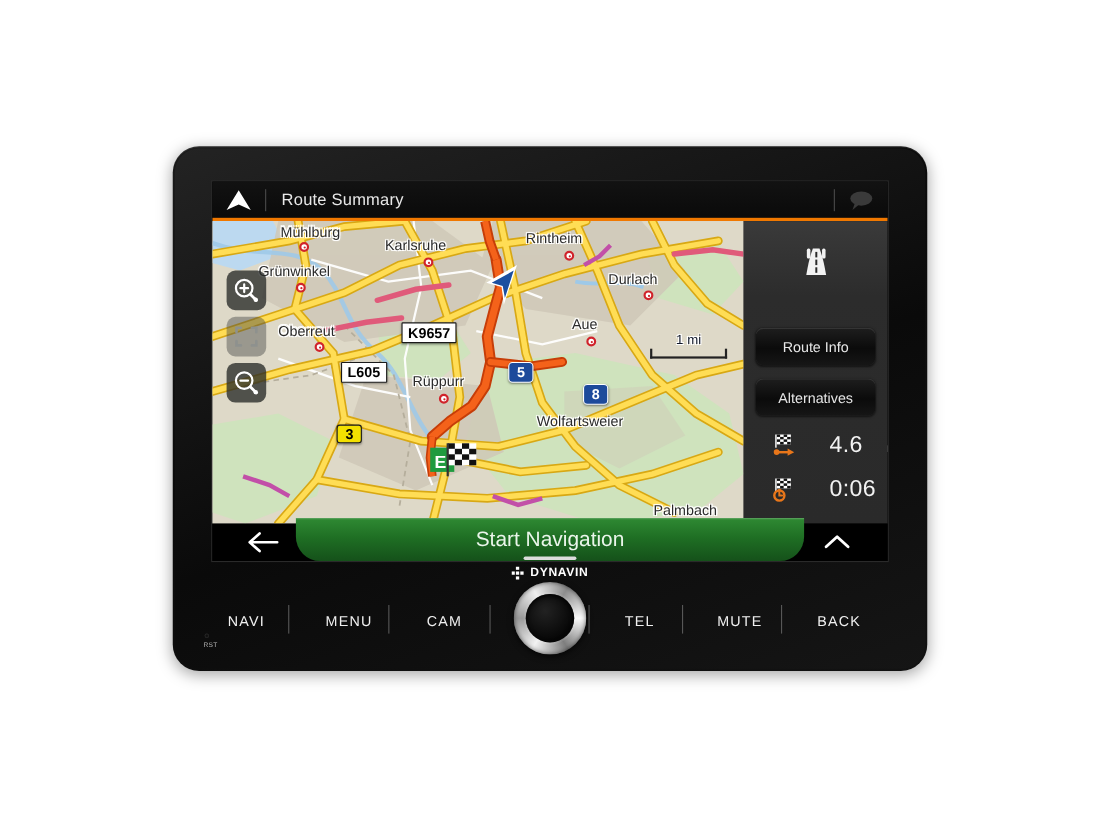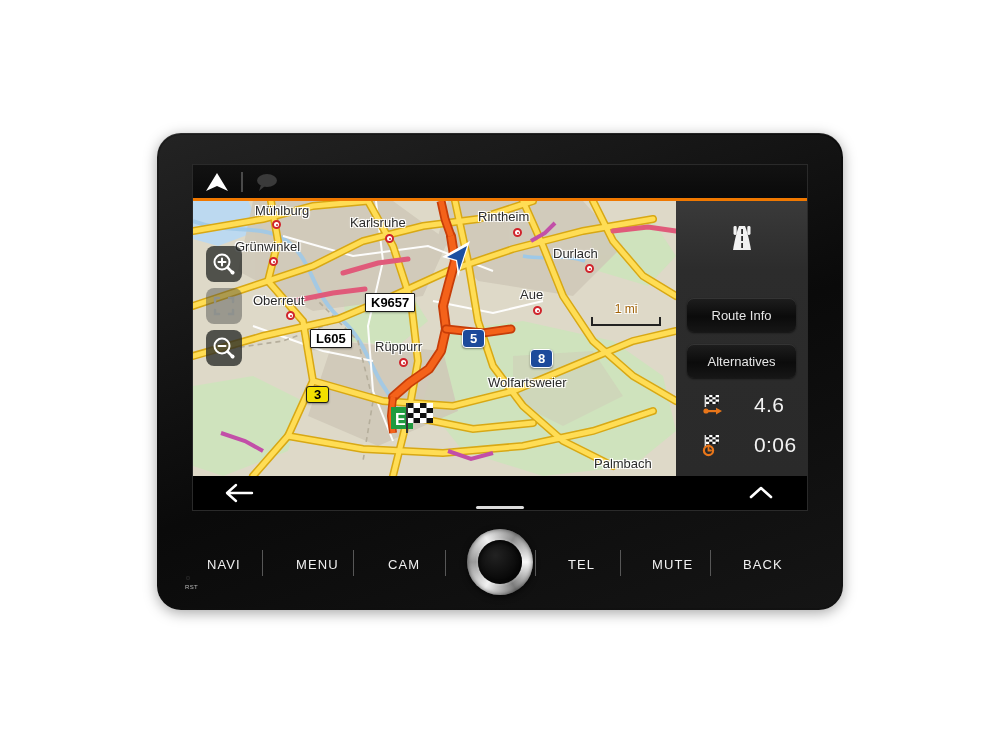--- a/index.html
+++ b/index.html
@@ -89,21 +89,21 @@
   
   .map-ctrl{
     position:absolute;left:13px;width:36px;height:36px;border-radius:8px;
     background:rgba(40,42,40,.78);
     display:flex;align-items:center;justify-content:center;
   }
   .map-ctrl.dim{background:rgba(70,74,70,.45);}
 
   
   #scalebar{position:absolute;left:398px;top:101px;width:70px;}
-  #scale-text{color:#a16207;font-size:12px;text-align:center;
+  #scale-text{color:#0f172a;font-size:12px;text-align:center;
     text-shadow:-1px -1px 0 #fff,1px -1px 0 #fff,-1px 1px 0 #fff,1px 1px 0 #fff;}
   #scale-line{height:7px;border:2px solid #222;border-top:none;margin-top:1px;}
 
   
   #vehicle{position:absolute;left:243px;top:36px;}
   
   #dest{position:absolute;left:198px;top:200px;}
 
   
   #sidebar{
@@ -178,20 +178,21 @@
 
   <div id="screen">
 
     <div id="titlebar">
       <div id="nav-arrow-btn">
         <svg width="26" height="22" viewBox="0 0 26 22">
           <path d="M13 2 L24 20 L13 15 L2 20 Z" fill="#ffffff"></path>
         </svg>
       </div>
       <div id="title-divider"></div>
+      <div id="title-text">Route Summary</div>
       <div id="title-divider2"></div>
       <div id="msg-btn">
         <svg width="24" height="20" viewBox="0 0 24 20">
           <ellipse cx="12" cy="8.5" rx="10" ry="6.5" fill="#3a3a3a"></ellipse>
           <path d="M6 13 L4 19 L10 14 Z" fill="#3a3a3a"></path>
         </svg>
       </div>
     </div>
     <div id="orange-rule"></div>
 
@@ -433,29 +434,42 @@
         <span class="stat-val">0:06</span>
       </div>
     </div>
 
     <div id="actionbar">
       <div id="back-btn">
         <svg width="30" height="20" viewBox="0 0 30 20">
           <path d="M28 10 H4 M12 2 L3 10 L12 18" stroke="#ffffff" stroke-width="2.4" fill="none" stroke-linecap="round" stroke-linejoin="round"></path>
         </svg>
       </div>
+      <div id="start-nav">
+        <span>Start Navigation</span>
+      </div>
       <div id="up-btn">
         <svg width="28" height="18" viewBox="0 0 28 18">
           <path d="M4 13 L14 4 L24 13" stroke="#ffffff" stroke-width="2.6" fill="none" stroke-linecap="round" stroke-linejoin="round"></path>
         </svg>
       </div>
     </div>
     <div id="start-nav-underline"></div>
   </div>
 
+  <div id="brand">
+    <svg width="13" height="12" viewBox="0 0 13 12">
+      <rect x="0" y="4.5" width="3" height="3" fill="#fff"></rect>
+      <rect x="4" y="0" width="3" height="3" fill="#fff"></rect>
+      <rect x="4" y="4.5" width="3" height="3" fill="#fff"></rect>
+      <rect x="4" y="9" width="3" height="3" fill="#fff"></rect>
+      <rect x="8" y="4.5" width="3" height="3" fill="#fff"></rect>
+    </svg>
+    <span id="brand-text">DYNAVIN</span>
+  </div>
 
   <div id="knob"></div>
 
   <div id="hw-buttons">
       <div class="hw-btn" style="left: 50px; text-align: center;">NAVI</div>
       <div class="hw-btn" style="left: 139px;">MENU</div>
       <div class="hw-btn" style="left: 231px;">CAM</div>
       <div class="hw-btn" style="left: 411px;">TEL</div>
       <div class="hw-btn" style="left: 495px;">MUTE</div>
       <div class="hw-btn" style="left: 586px;">BACK</div>

